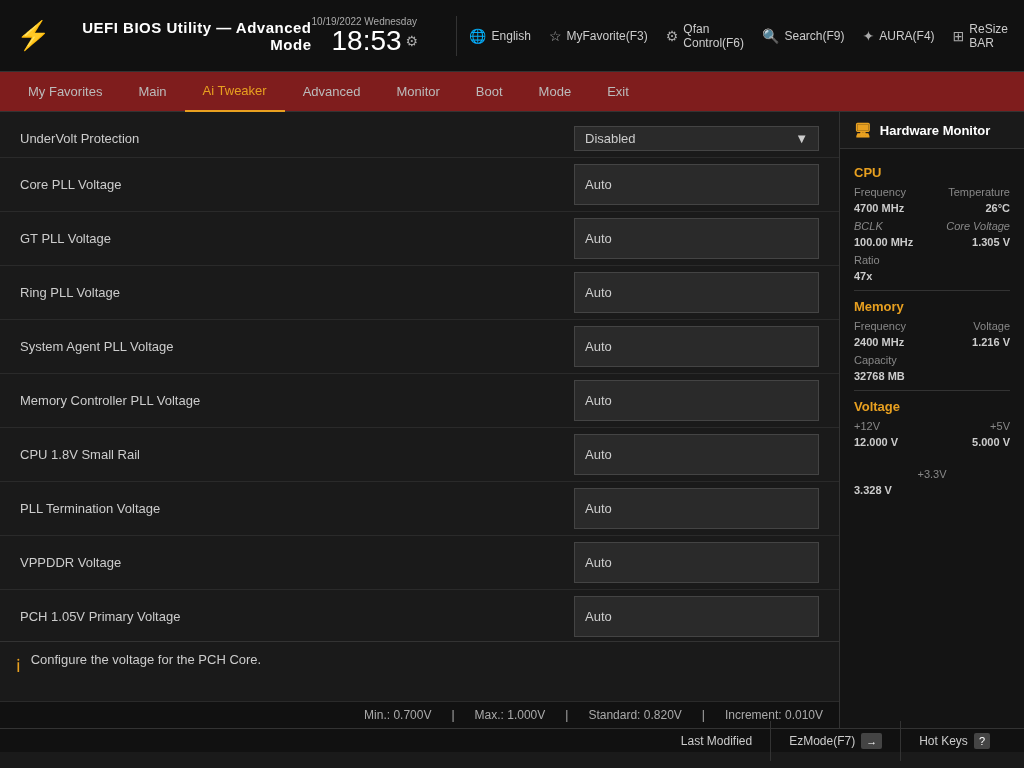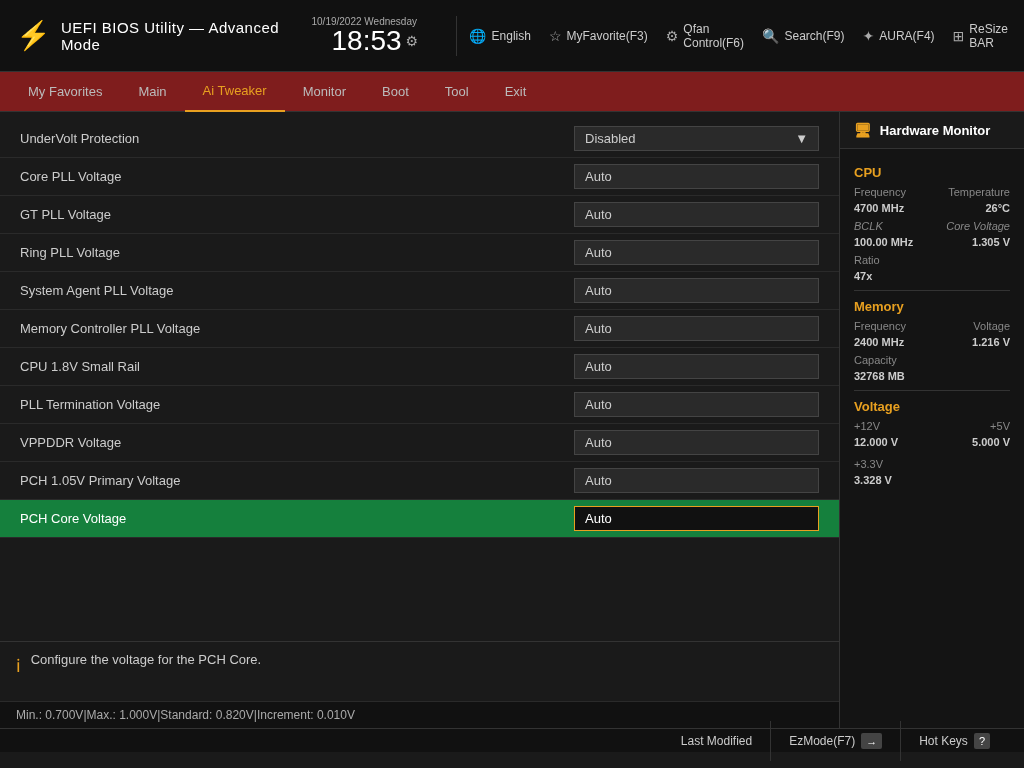--- a/index.html
+++ b/index.html
@@ -28,22 +28,23 @@
       gap: 10px;
       min-width: 180px;
     }
     #logo-icon {
       color: #e8a020;
       font-size: 28px;
     }
     #title-text {
       color: #fff;
       font-size: 15px;
-      font-weight: 400;
+      font-weight: 700;
       letter-spacing: 0.5px;
+      text-align: right;
     }
     #datetime-area {
       display: flex;
       flex-direction: column;
       align-items: flex-start;
       margin-right: 12px;
     }
     #date-display {
       font-size: 10px;
       color: #aaa;
@@ -141,21 +142,21 @@
       color: #ccc;
       font-size: 13px;
     }
     .setting-value {
       width: 245px;
     }
     .setting-input {
       background: #2a2a2a;
       border: 1px solid #444;
       color: #ccc;
-      padding: 4px 10px;
+      padding: 12px 10px;
       font-size: 13px;
       width: 100%;
       cursor: pointer;
     }
     .setting-input-active {
       background: #111;
       border: 1px solid #e8a020;
       color: #fff;
     }
     .setting-select {
@@ -191,20 +192,22 @@
     }
 
     
     #range-bar {
       background: #111;
       padding: 6px 16px;
       font-size: 12px;
       color: #aaa;
       border-top: 1px solid #2a2a2a;
       display: flex;
+      gap: 20px;
+      justify-content: flex-end;
     }
     .range-item { color: #aaa; }
 
     
     #sidebar {
       width: 185px;
       background: #141414;
       border-left: 1px solid #333;
       display: flex;
       flex-direction: column;
@@ -316,23 +319,24 @@
       <span class="tool-icon">⊞</span>
       <span>ReSize BAR</span>
     </div>
   </div>
 </div>
 
 <div id="navbar">
   <div class="nav-item">My Favorites</div>
   <div class="nav-item">Main</div>
   <div class="nav-item active">Ai Tweaker</div>
+  <div class="nav-item">Advanced</div>
   <div class="nav-item">Monitor</div>
   <div class="nav-item">Boot</div>
-  <div class="nav-item">Tool</div>
+  <div class="nav-item">Mode</div>
   <div class="nav-item">Exit</div>
 </div>
 
 <div id="main-layout">
 
   <div id="content-area">
     <div id="settings-list">
 
       <div class="setting-row">
         <span class="setting-label">UnderVolt Protection</span>
@@ -485,21 +489,21 @@
 
       <div class="hw-section-title">Voltage</div>
       <div class="hw-row">
         <span class="hw-label">+12V</span>
         <span class="hw-label">+5V</span>
       </div>
       <div class="hw-row">
         <span class="hw-value">12.000 V</span>
         <span class="hw-value">5.000 V</span>
       </div>
-      <div class="hw-row" style="margin-top:10px;">
+      <div class="hw-row" style="margin-top:20px;justify-content:center;">
         <span class="hw-label">+3.3V</span>
       </div>
       <div class="hw-row">
         <span class="hw-value">3.328 V</span>
       </div>
 
     </div>
   </div>
 </div>
 

